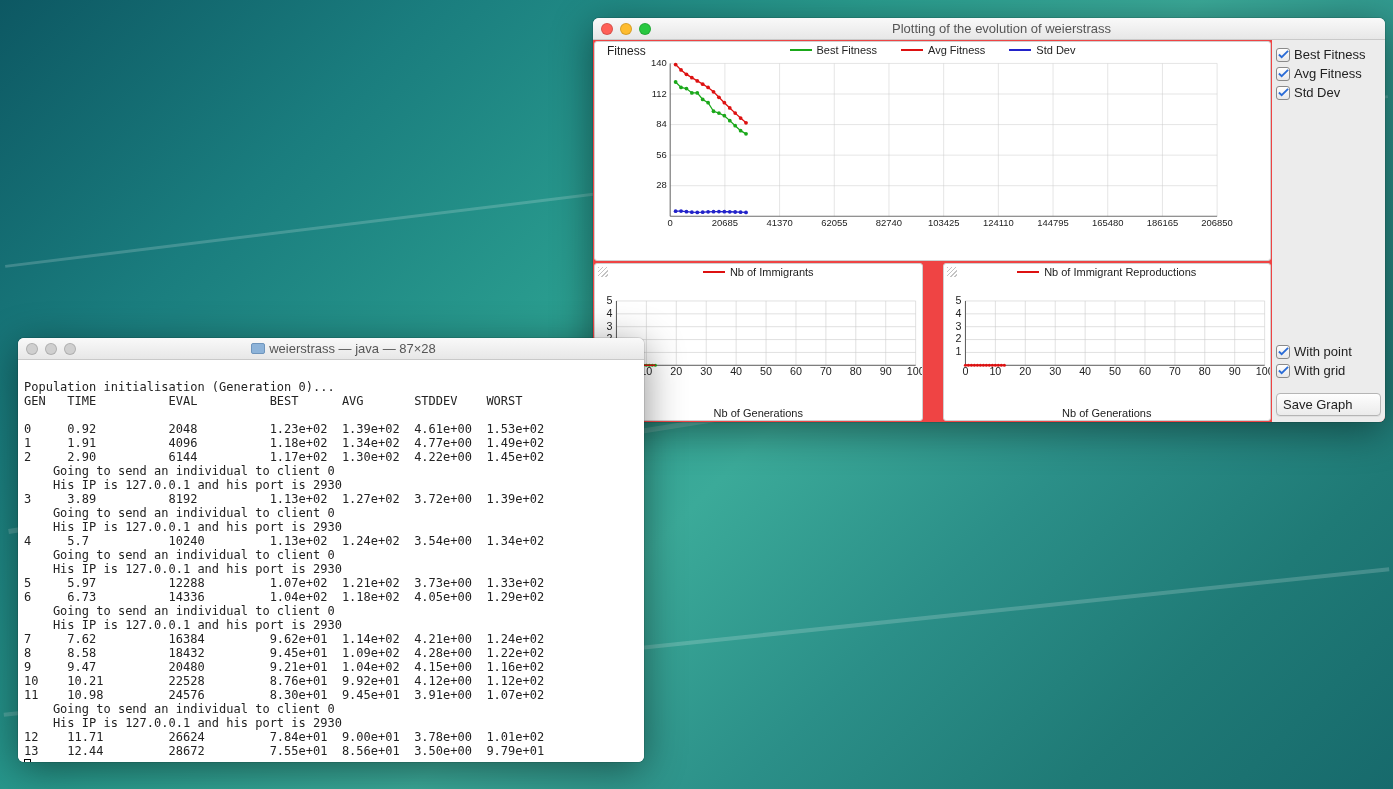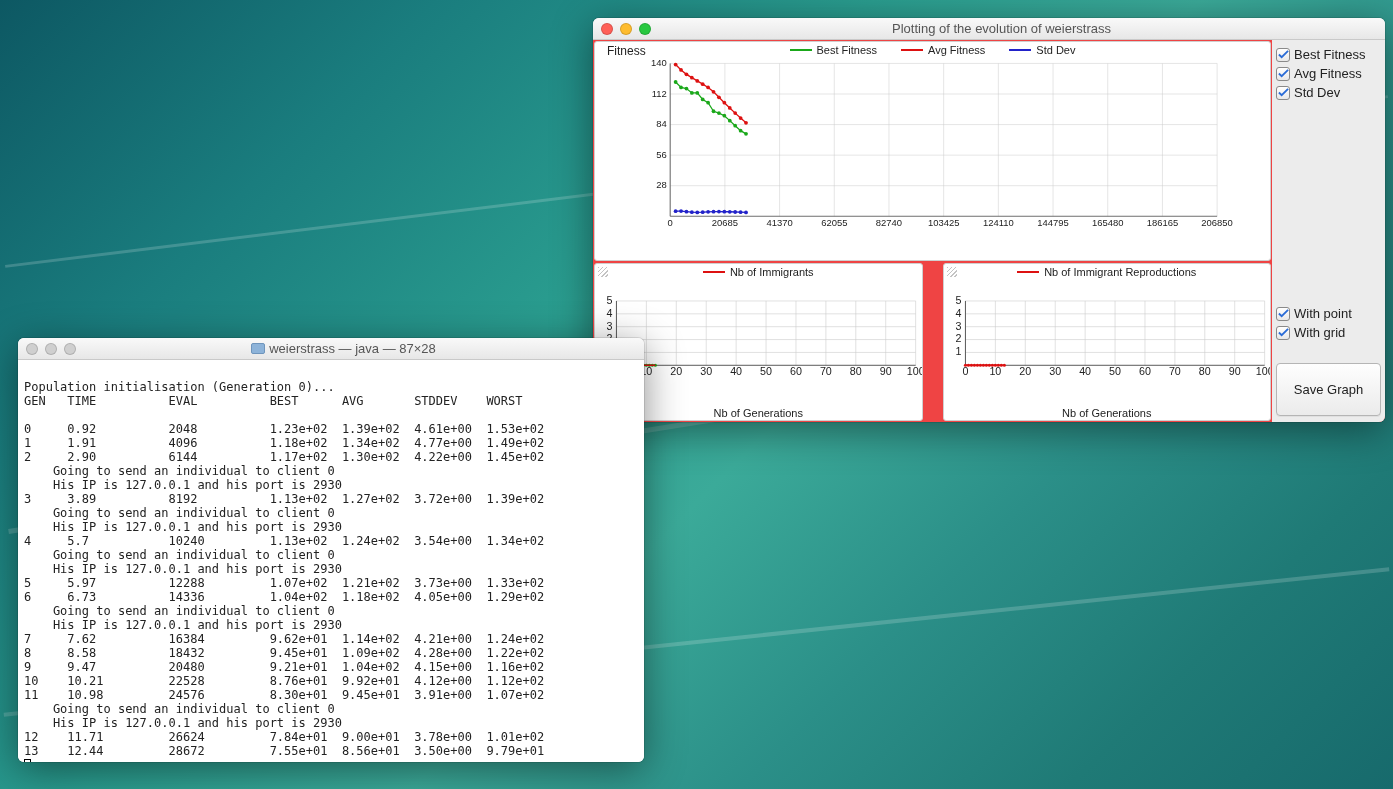--- a/index.html
+++ b/index.html
@@ -109,24 +109,24 @@
     font-size:13px;
   }
   .chk{display:flex;align-items:center;gap:4px;padding:1px 0}
   .chk-box{
     width:14px;height:14px;border:1px solid #8a8a8a;border-radius:3px;
     background:linear-gradient(#fff,#e8e8e8);
     display:flex;align-items:center;justify-content:center;
   }
   .chk-mark svg{width:11px;height:11px}
   .save-btn{
-    margin-top:20px;
+    margin-top:12px;
     border:1px solid #b5b5b5;border-radius:4px;
     background:linear-gradient(#fefefe,#ebebeb);
-    padding:18px 6px;text-align:center;font-size:13px;
+    padding:3px 6px;text-align:left;font-size:13px;
     box-shadow:0 1px 0 rgba(0,0,0,.05);
   }
   .opts-flex{flex:1}
 
   
   .axis-txt{font-size:11px;fill:#222}
   .legend{display:flex;align-items:center;justify-content:center;gap:24px;font-size:11px;position:absolute;left:0;right:0}
   .legend-item{display:flex;align-items:center;gap:5px}
   .legend-line{width:22px;height:2px}
   .axis-title{font-size:12px;text-align:center;position:absolute;left:0;right:0}

